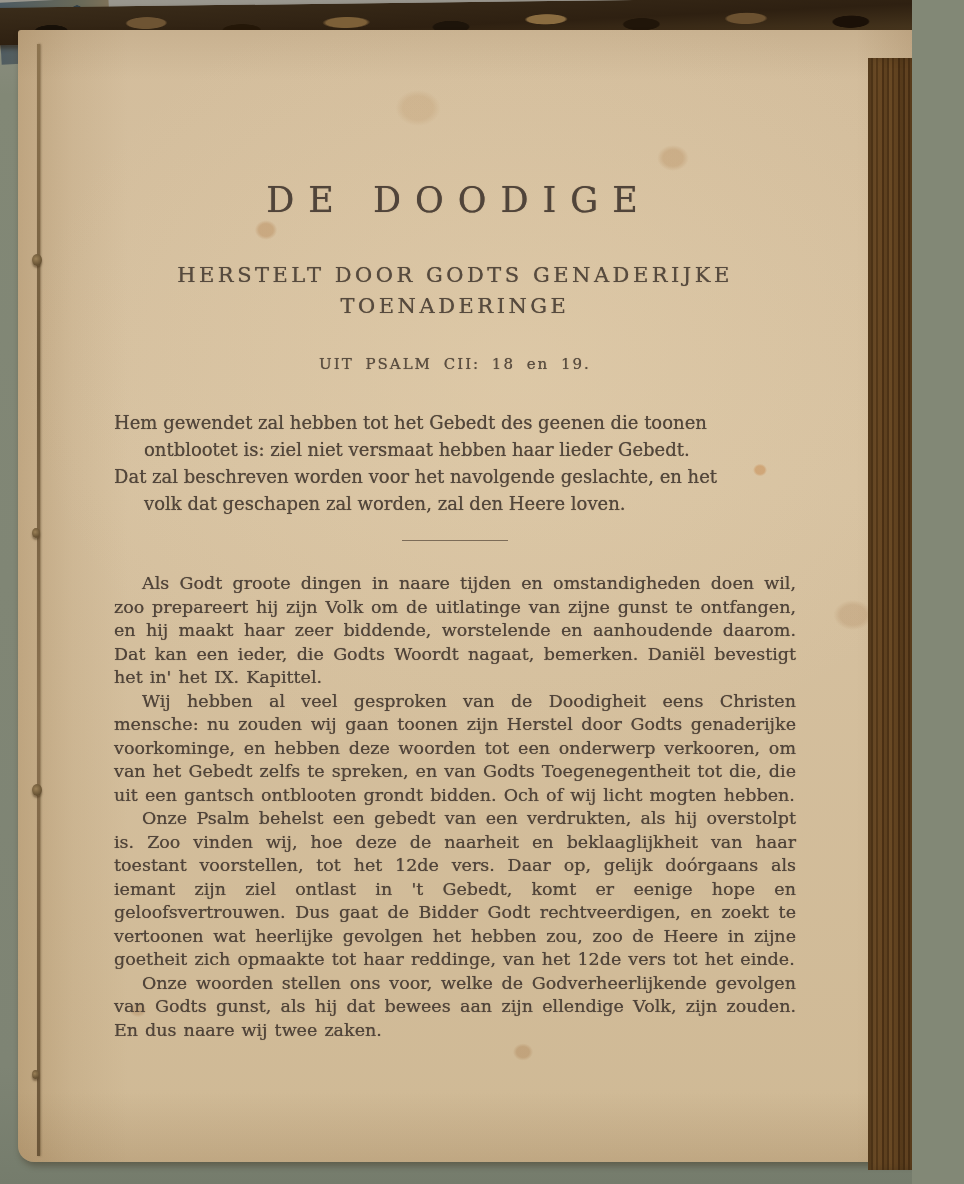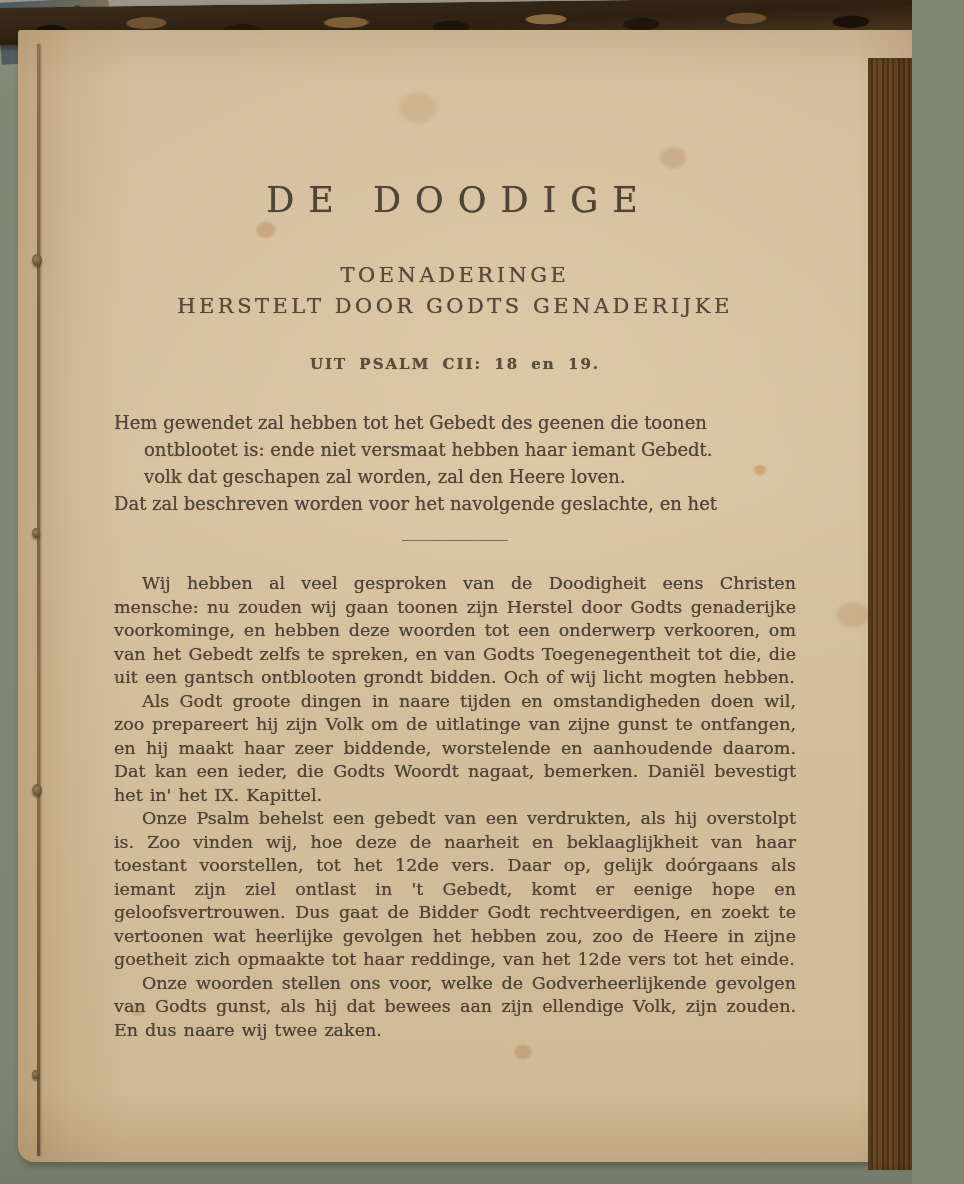--- a/index.html
+++ b/index.html
@@ -115,21 +115,21 @@
   .title {
     font-size: 35px; letter-spacing: 14px; text-align: center;
     font-weight: normal; margin-bottom: 40px; margin-left: 8px;
   }
   .subtitle {
     font-size: 21px; letter-spacing: 3.5px; line-height: 31px;
     text-align: center; margin-bottom: 33px; color: #564a3e;
   }
   .psalm-ref {
     font-size: 15px; letter-spacing: 2px; word-spacing: 5px;
-    text-align: center; margin-bottom: 36px; color: #5a4e41; font-weight: bold;
+    text-align: center; margin-bottom: 36px; color: #5a4e41;
   }
   .epigraph { font-size: 18px; line-height: 27px; color: #52463b; }
   .epigraph .ep-line.indented { padding-left: 30px; }
   .divider-rule {
     width: 106px; height: 1px; background: #7c6c58;
     margin: 23px auto 31px auto;
   }
   .section-heading { font-size: 17.5px; line-height: 24px; letter-spacing: 0.5px; }
   .body-para {
     font-size: 17.5px; line-height: 23.5px; text-align: justify;
@@ -148,38 +148,38 @@
     <div class="gutter-thread"></div>
     <div class="thread-knot" style="top: 224px;"></div>
     <div class="thread-knot" style="top: 498px; width:8px; height:10px;"></div>
     <div class="thread-knot" style="top: 754px;"></div>
     <div class="thread-knot" style="top: 1040px; width:7px; height:9px;"></div>
 
     <div class="text-block">
       <h1 class="title">DE DOODIGE</h1>
 
       <div class="subtitle">
+        <div>HERSTELT DOOR GODTS GENADERIJKE</div>
         <div>TOENADERINGE</div>
-        <div>HERSTELT DOOR GODTS GENADERIJKE</div>
       </div>
 
       <div class="psalm-ref">UIT PSALM CII: 18 en 19.</div>
 
       <div class="epigraph">
         <div class="ep-line">Hem gewendet zal hebben tot het Gebedt des geenen die toonen</div>
-        <div class="ep-line indented">ontblootet is: ende niet versmaat hebben haar iemant Gebedt.</div>
+        <div class="ep-line indented">ontblootet is: ziel niet versmaat hebben haar lieder Gebedt.</div>
+        <div class="ep-line">Dat zal beschreven worden voor het navolgende geslachte, en het</div>
         <div class="ep-line indented">volk dat geschapen zal worden, zal den Heere loven.</div>
-        <div class="ep-line">Dat zal beschreven worden voor het navolgende geslachte, en het</div>
       </div>
 
       <div class="divider-rule"></div>
 
 
+      <p class="body-para">Als Godt groote dingen in naare tijden en omstandigheden doen wil, zoo prepareert hij zijn Volk om de uitlatinge van zijne gunst te ontfangen, en hij maakt haar zeer biddende, worstelende en aanhoudende daarom. Dat kan een ieder, die Godts Woordt nagaat, bemerken. Daniël bevestigt het in' het IX. Kapittel.</p>
       <p class="body-para">Wij hebben al veel gesproken van de Doodigheit eens Christen mensche: nu zouden wij gaan toonen zijn Herstel door Godts genaderijke voorkominge, en hebben deze woorden tot een onderwerp verkooren, om van het Gebedt zelfs te spreken, en van Godts Toegenegentheit tot die, die uit een gantsch ontblooten grondt bidden. Och of wij licht mogten hebben.</p>
-      <p class="body-para">Als Godt groote dingen in naare tijden en omstandigheden doen wil, zoo prepareert hij zijn Volk om de uitlatinge van zijne gunst te ontfangen, en hij maakt haar zeer biddende, worstelende en aanhoudende daarom. Dat kan een ieder, die Godts Woordt nagaat, bemerken. Daniël bevestigt het in' het IX. Kapittel.</p>
       <p class="body-para">Onze Psalm behelst een gebedt van een verdrukten, als hij overstolpt is. Zoo vinden wij, hoe deze de naarheit en beklaaglijkheit van haar toestant voorstellen, tot het 12de vers. Daar op, gelijk doórgaans als iemant zijn ziel ontlast in 't Gebedt, komt er eenige hope en geloofsvertrouwen. Dus gaat de Bidder Godt rechtveerdigen, en zoekt te vertoonen wat heerlijke gevolgen het hebben zou, zoo de Heere in zijne goetheit zich opmaakte tot haar reddinge, van het 12de vers tot het einde.</p>
       <p class="body-para">Onze woorden stellen ons voor, welke de Godverheerlijkende gevolgen van Godts gunst, als hij dat bewees aan zijn ellendige Volk, zijn zouden. En dus naare wij twee zaken.</p>
     </div>
   </div>
 
   <div class="fore-edge"></div>
   <div class="bottom-edge"></div>
 
 </div>
 

